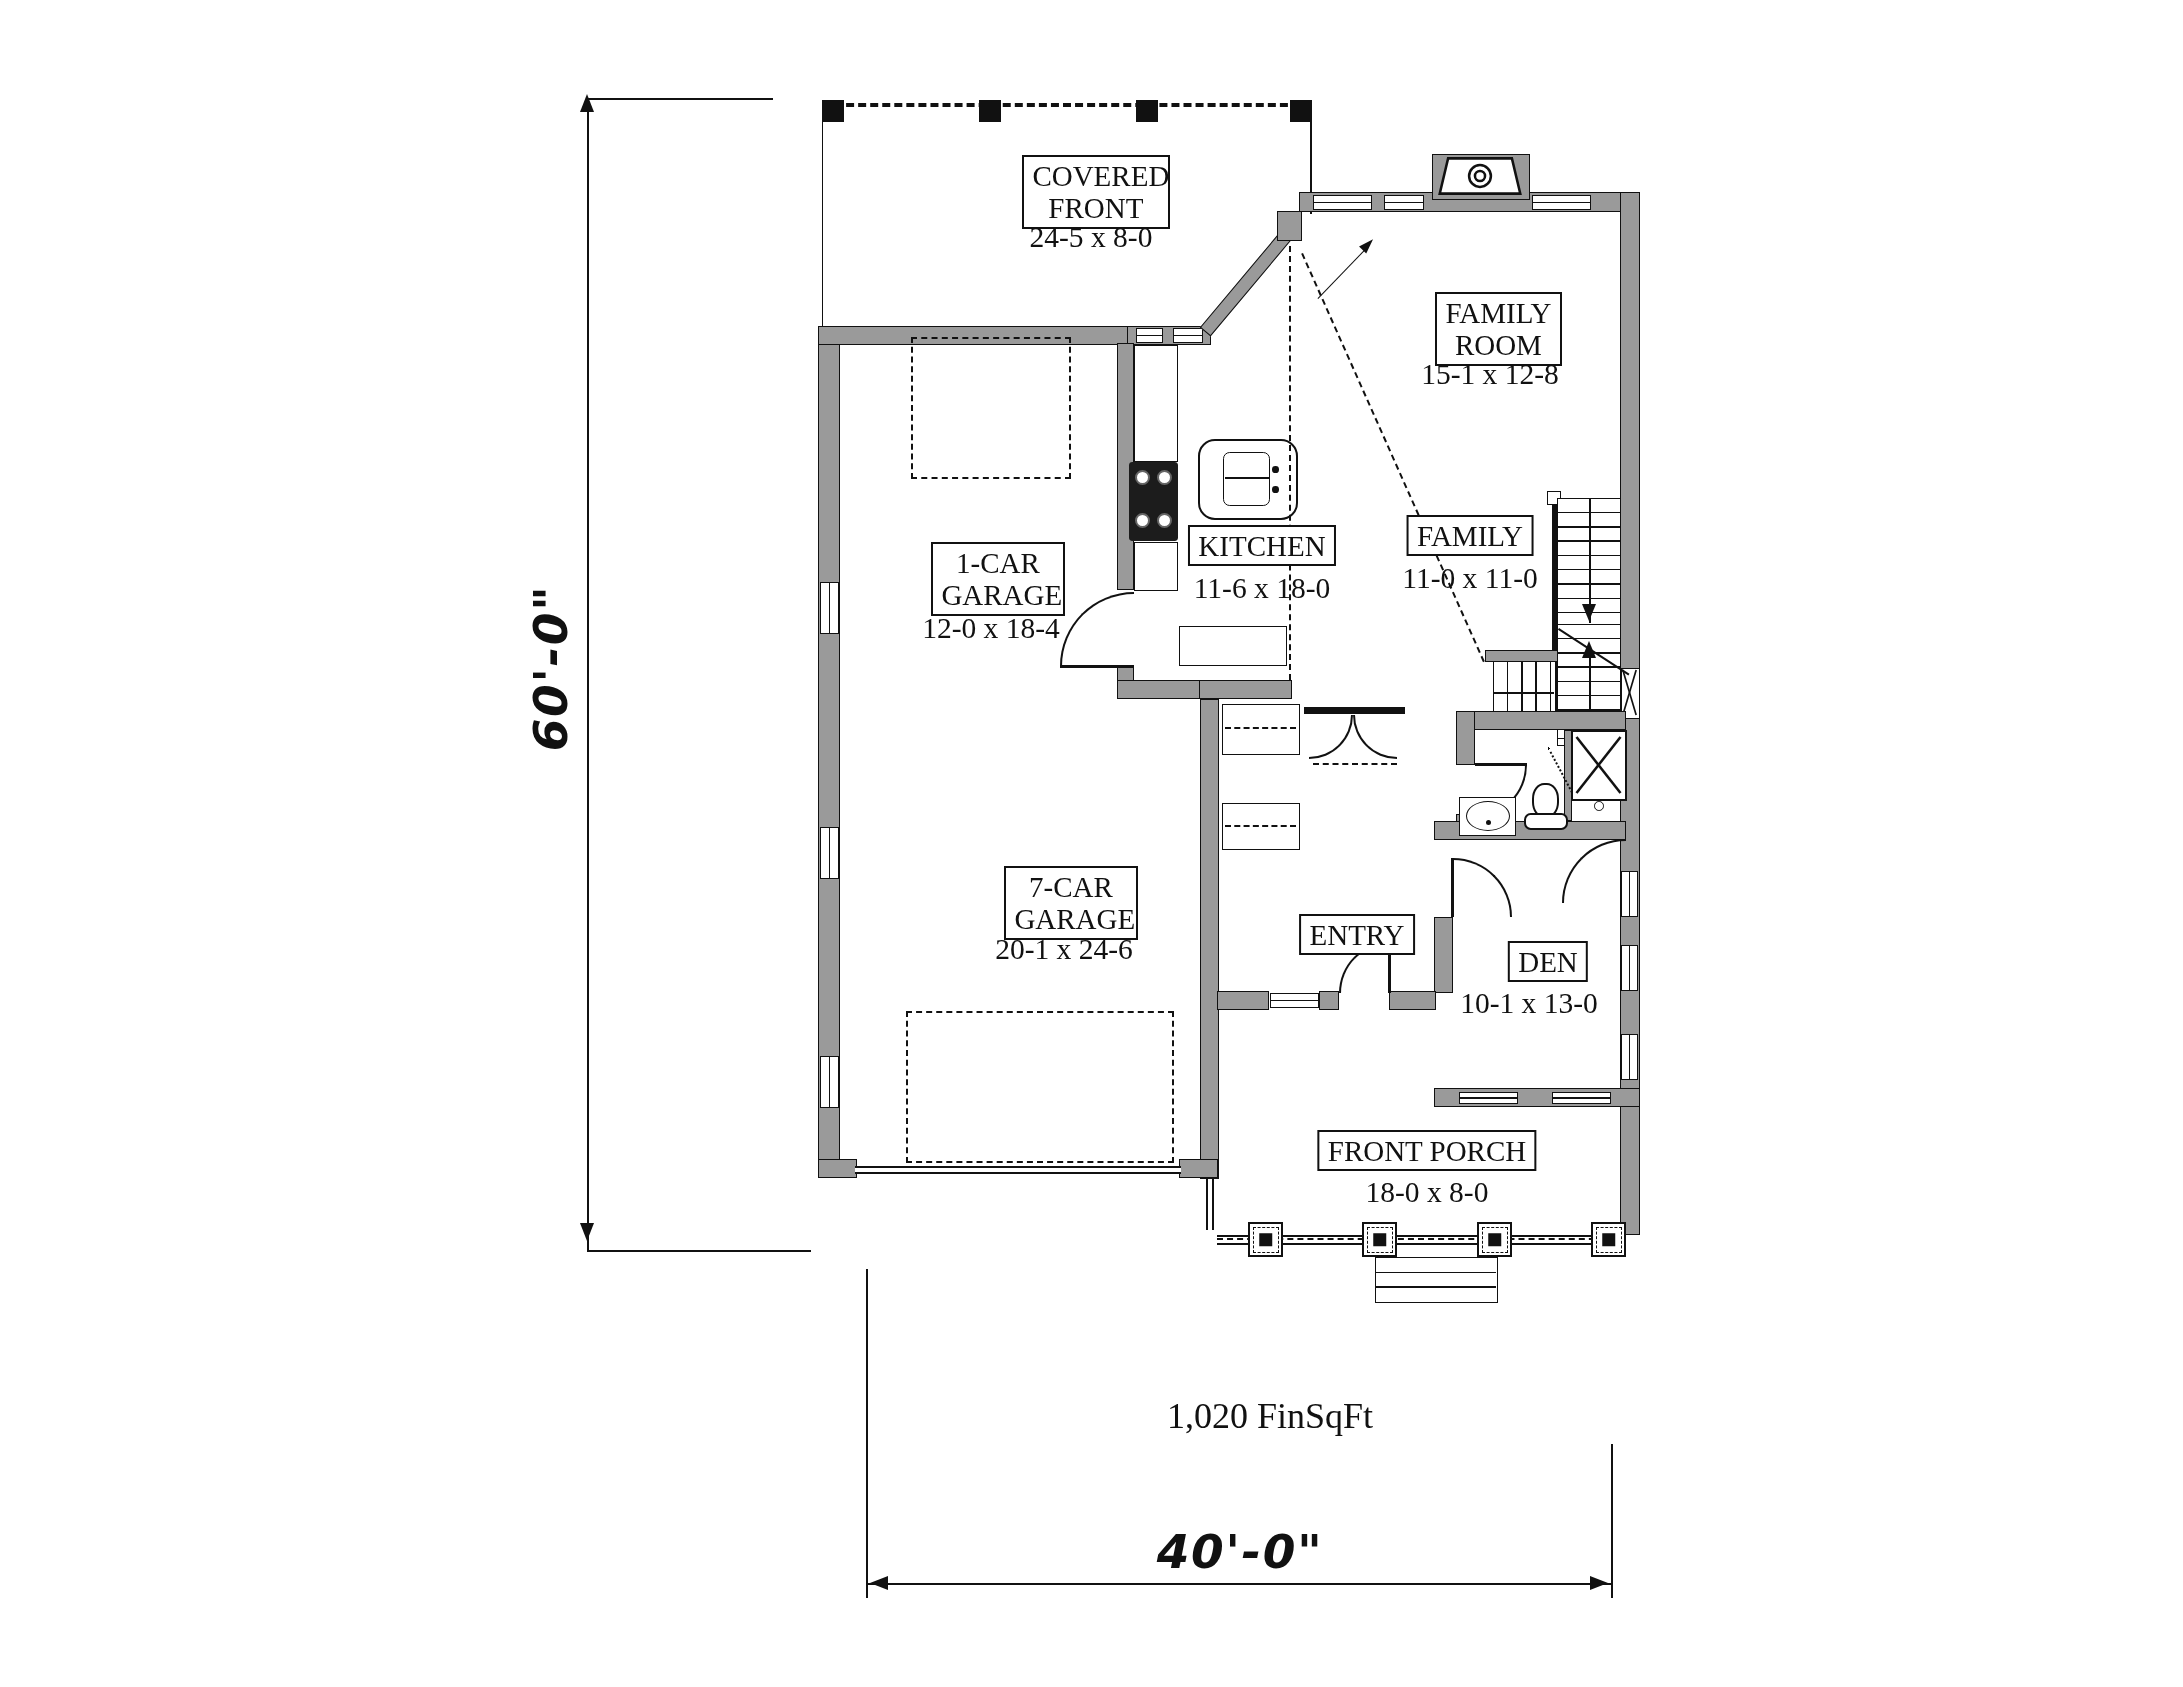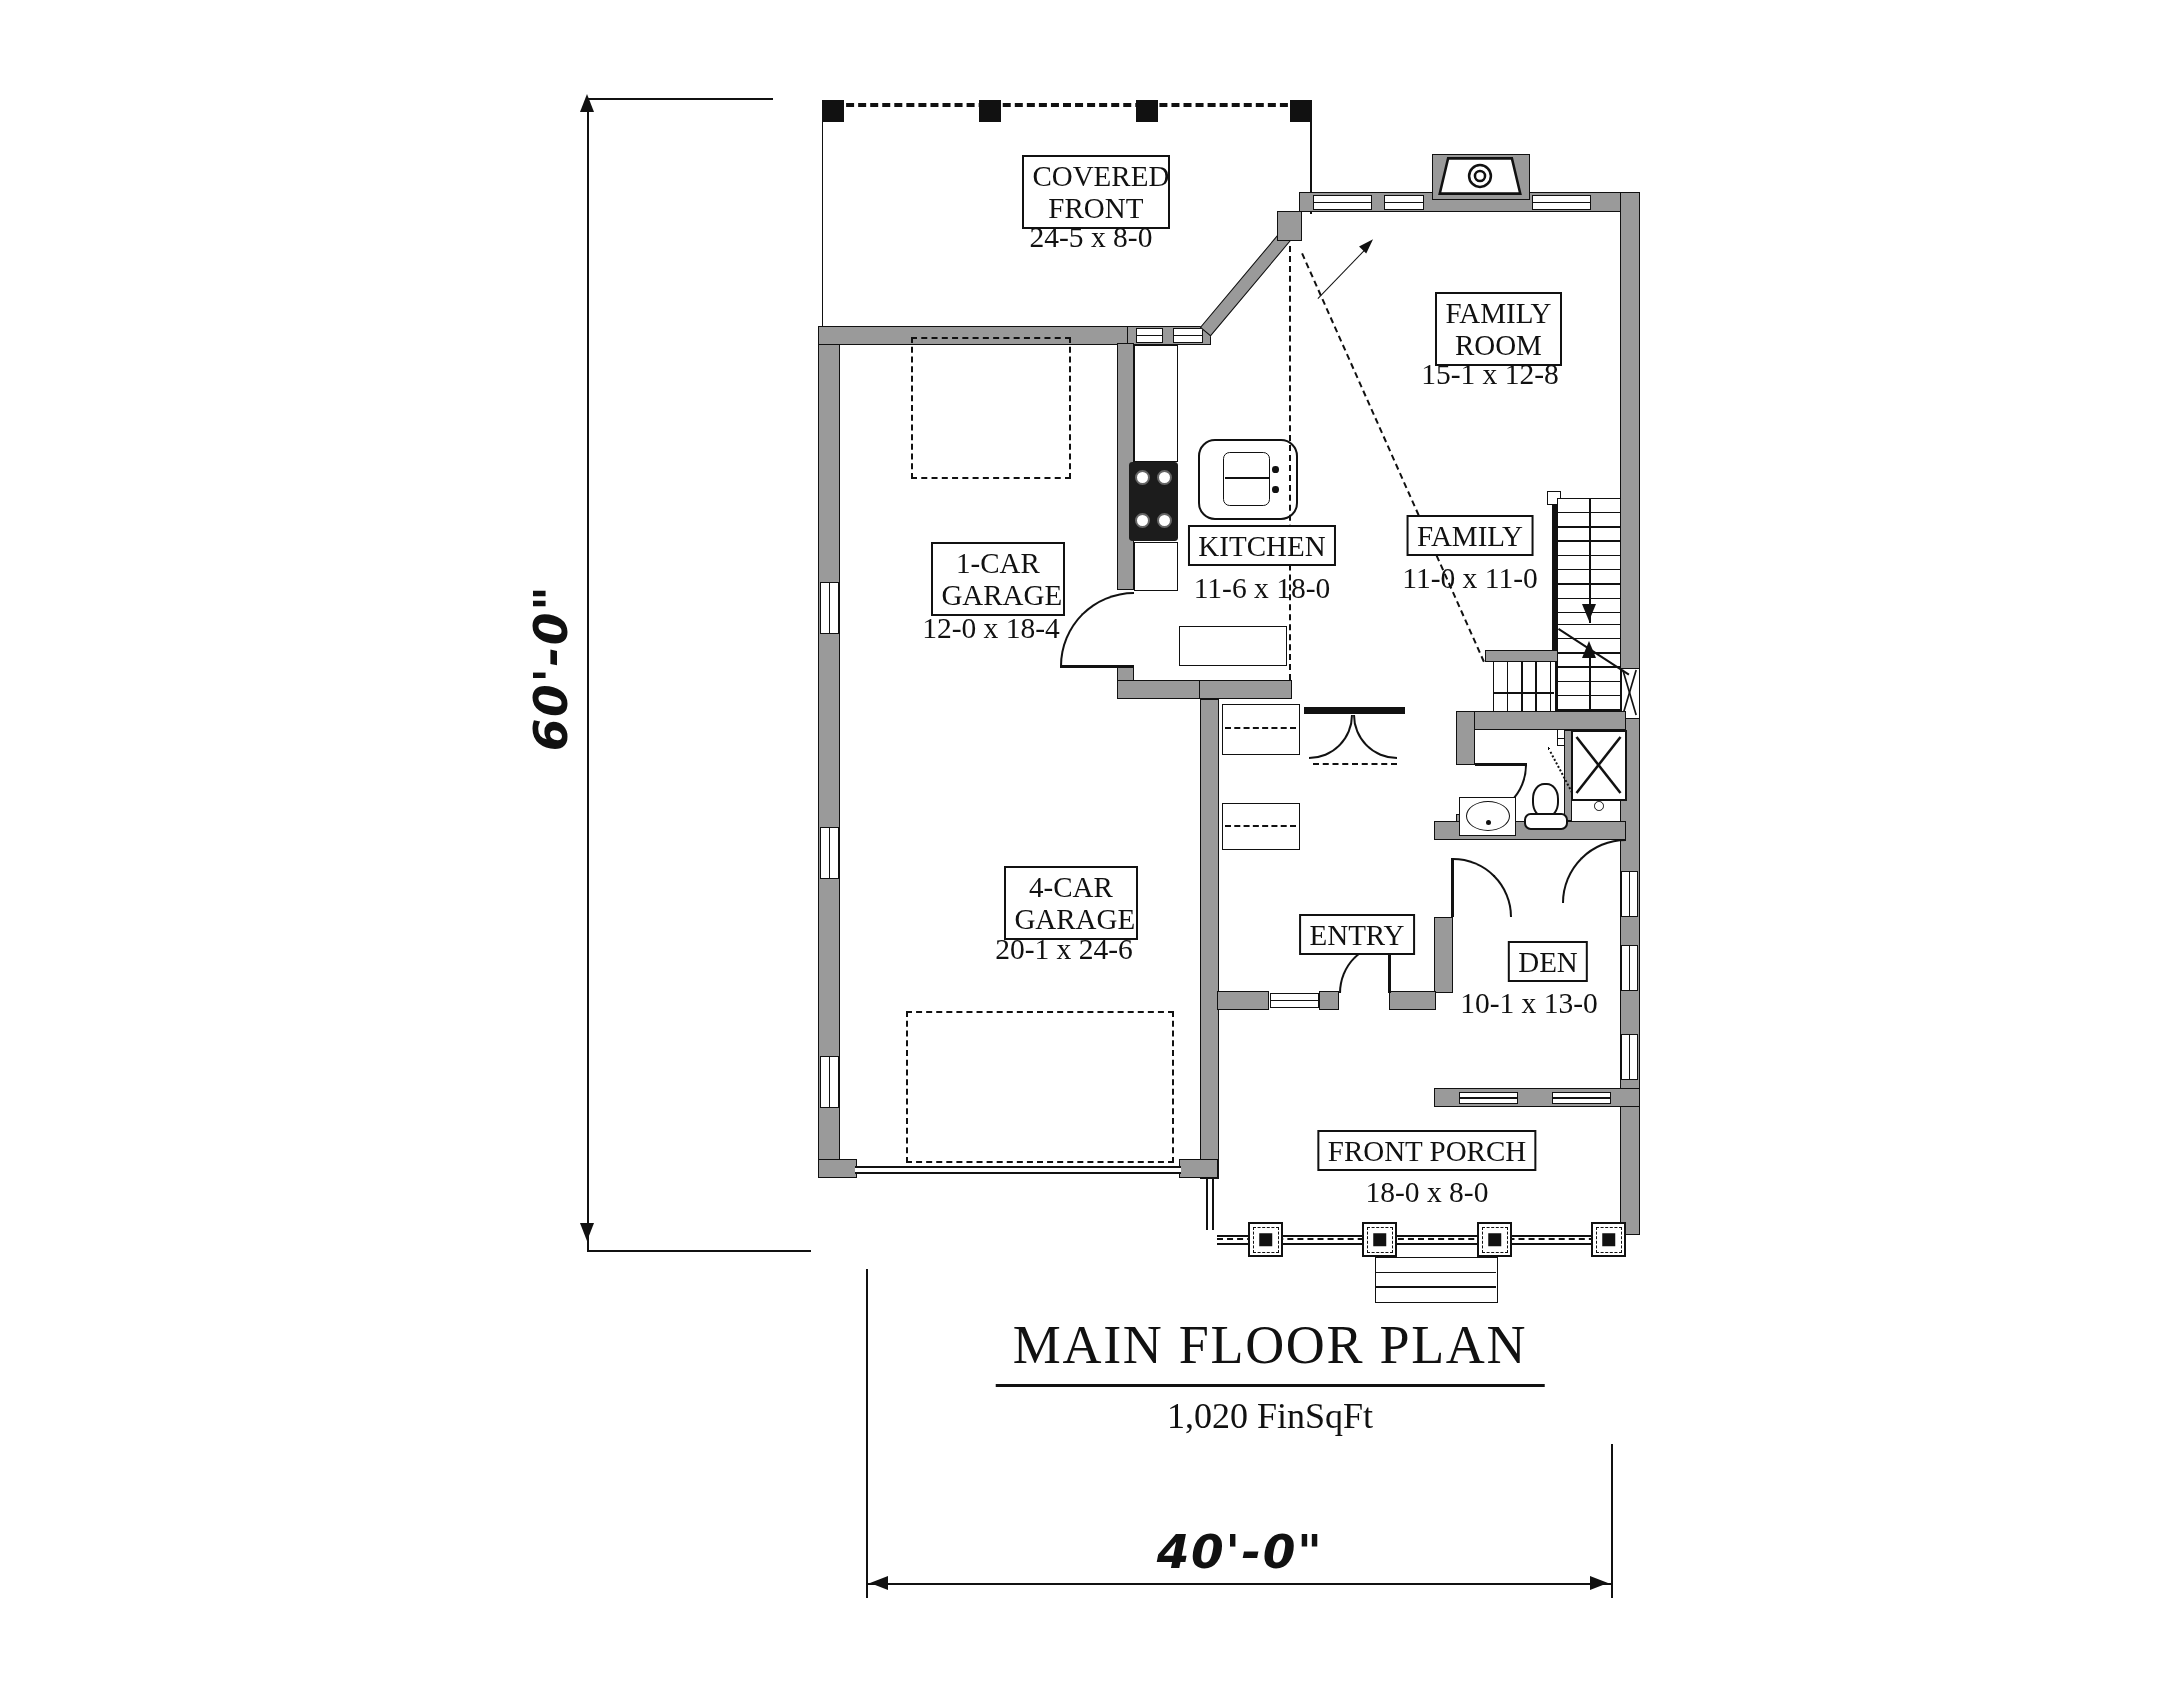--- a/index.html
+++ b/index.html
@@ -237,29 +237,28 @@
   <div class="roomlabel ctr" style="left:1262px;top:525px;white-space:nowrap">KITCHEN</div>
   <div class="roomsize" style="left:1262px;top:572px">11-6 x 18-0</div>
 
   <div class="roomlabel ctr" style="left:1470px;top:515px;white-space:nowrap">FAMILY</div>
   <div class="roomsize" style="left:1470px;top:562px">11-0 x 11-0</div>
 
   <div class="roomlabel" style="left:931px;top:542px;width:113px">1-CAR
 GARAGE</div>
   <div class="roomsize" style="left:991px;top:612px">12-0 x 18-4</div>
 
-  <div class="roomlabel" style="left:1004px;top:866px;width:113px">4-CAR
+  <div class="roomlabel" style="left:1004px;top:866px;width:113px">7-CAR
 GARAGE</div>
   <div class="roomsize" style="left:1064px;top:933px">20-1 x 24-6</div>
 
   <div class="roomlabel ctr" style="left:1357px;top:914px;white-space:nowrap">ENTRY</div>
 
   <div class="roomlabel ctr" style="left:1548px;top:941px;white-space:nowrap">DEN</div>
   <div class="roomsize" style="left:1529px;top:987px">10-1 x 13-0</div>
 
   <div class="roomlabel ctr" style="left:1427px;top:1130px;white-space:nowrap">FRONT PORCH</div>
   <div class="roomsize" style="left:1427px;top:1176px">18-0 x 8-0</div>
 
-  <div id="plan-title" style="left:1270px;top:1314px">MAIN FLOOR PLAN</div>
   <div id="plan-area" style="left:1270px;top:1395px">1,020 FinSqFt</div>
 
 </div>
 
 
 </body></html>

